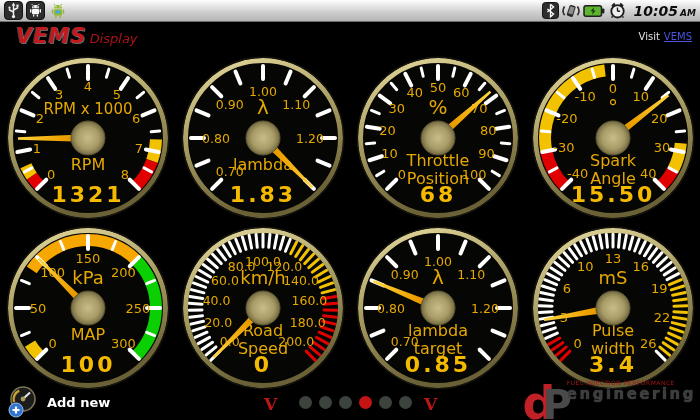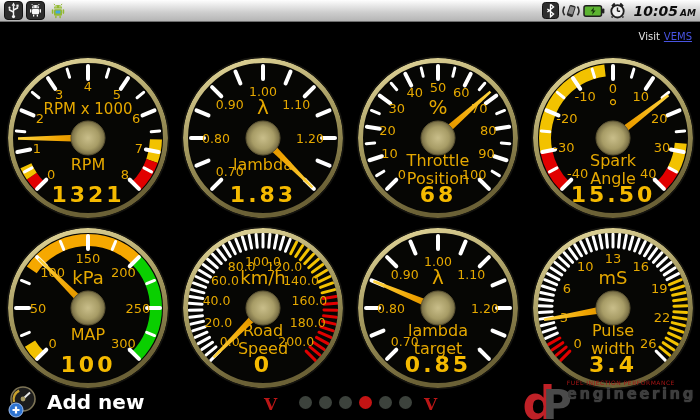--- a/index.html
+++ b/index.html
@@ -26,21 +26,21 @@
 
   
   #gauges{position:absolute;inset:0;z-index:5;}
   .gauge{position:absolute;width:176px;height:170px;cursor:pointer;}
   svg text{font-family:"DejaVu Sans",sans-serif;}
 
   
   .footer{position:absolute;left:0;right:0;bottom:0;height:42px;z-index:25;pointer-events:none;}
   .footer>*{pointer-events:auto;}
   .add-new{position:absolute;left:6px;bottom:2px;display:flex;align-items:center;gap:7px;cursor:pointer;}
-  .add-label{color:#fff;font-weight:bold;font-size:20px;text-shadow:0 1px 3px #000;}
+  .add-label{color:#fff;font-weight:bold;font-size:13px;text-shadow:0 1px 3px #000;}
   .arrow{position:absolute;bottom:7px;color:#bc1616;font-family:"DejaVu Serif",serif;
     font-weight:bold;font-size:17px;line-height:1;}
   #arrow1{left:264px;}
   #arrow2{left:424px;}
   .dots{position:absolute;left:299px;bottom:11px;display:flex;gap:7px;}
   .dot{width:13px;height:13px;border-radius:50%;}
   .brand{position:absolute;right:4px;bottom:0;display:flex;align-items:flex-end;}
   .brand-d{font-size:46px;font-weight:bold;color:#bf2127;line-height:.72;}
   .brand-p{font-size:40px;font-weight:bold;color:#4a4a4a;line-height:.72;margin-left:-13px;}
   .brand-text{display:flex;flex-direction:column;align-items:flex-start;margin-left:-5px;padding-bottom:18px;}
@@ -114,20 +114,23 @@
         <circle cx="9.5" cy="10.3" r="6.2" fill="#efefef" stroke="#1e1e1e" stroke-width="1.8"></circle>
         <path d="M4 5.2 L6.8 2.6 M15 5.2 L12.2 2.6" stroke="#1e1e1e" stroke-width="2"></path>
         <path d="M9.5 10.3 V6.6 M9.5 10.3 L12.1 10.3" stroke="#1e1e1e" stroke-width="1.4"></path>
         <path d="M4.6 15.4 L3.6 16.6 M14.4 15.4 L15.4 16.6" stroke="#1e1e1e" stroke-width="1.6"></path>
       </svg>
       <span class="sb-time"><span>10:05</span><span class="mer">AM</span></span>
     </div>
   </div>
 
   <div class="app-header">
+    <div class="logo">
+      <span class="logo-main">VEMS</span><span class="logo-sub">Display</span>
+    </div>
     <div class="visit">
       <span>Visit</span><a class="visit-a">VEMS</a>
     </div>
   </div>
 
   <div id="gauges">
       <div class="gauge" style="left: 0px; top: 53px;"><svg width="176" height="170">
           <defs>
             <linearGradient id="rim0" x1="0" y1="0" x2="0.3" y2="1">
               <stop offset="0" stop-color="#E6DA9E"></stop>

